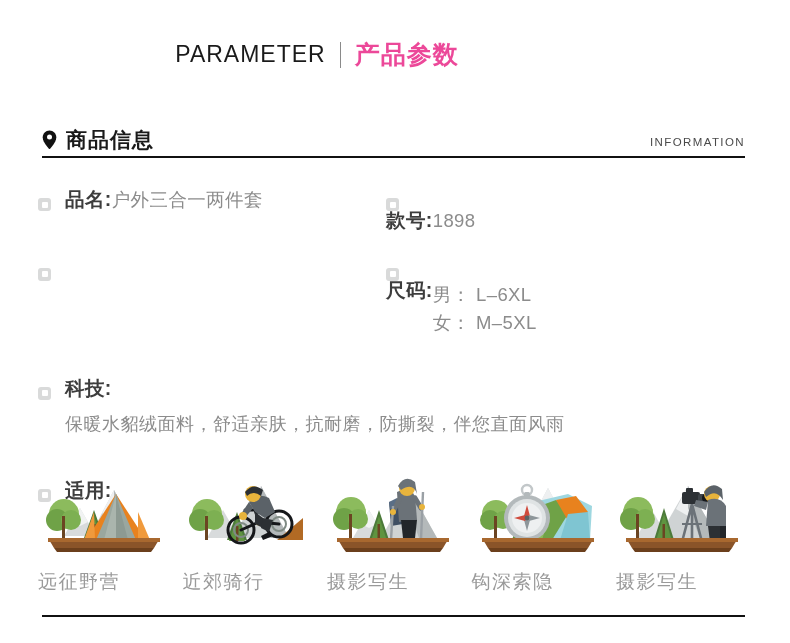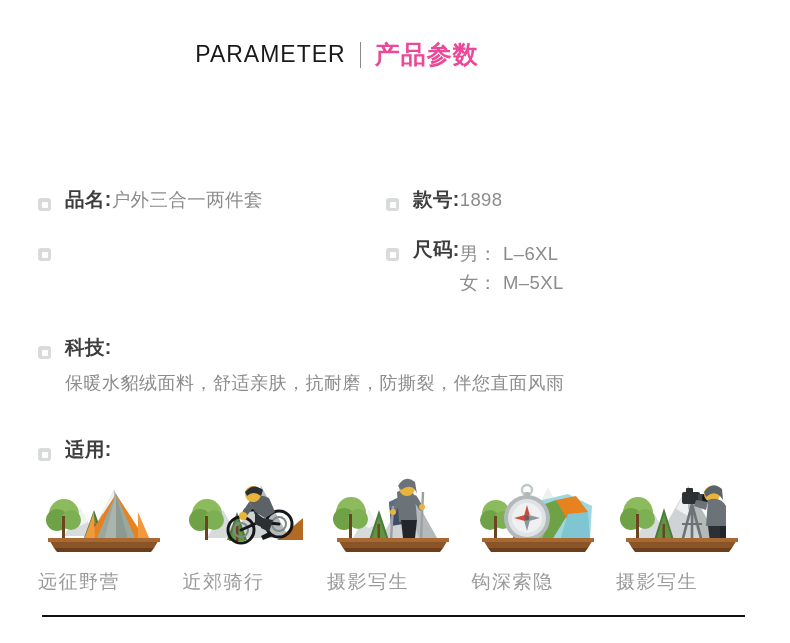--- a/index.html
+++ b/index.html
@@ -22,21 +22,20 @@
   
   .title-bar {
     position: absolute;
     top: 38px;
     left: 0;
     width: 634px;
     display: flex;
     align-items: center;
     justify-content: center;
     gap: 14px;
-    margin-left: 20px;
   }
   .title-en {
     font-size: 23px;
     letter-spacing: 1.0px;
     color: #1a1a1a;
     font-weight: 400;
   }
   .title-sep {
     display: inline-block;
     width: 1px;
@@ -90,21 +89,21 @@
     top: 190px;
     left: 38px;
     width: 714px;
   }
   .spec-row {
     display: flex;
     width: 100%;
   }
   .spec-col { display: flex; align-items: flex-start; }
   .spec-col.left  { width: 348px; }
-  .spec-col.right { width: 366px; }
+  .spec-col.right { width: 366px; flex-direction: column; }
 
   .bullet {
     width: 13px;
     height: 13px;
     border-radius: 3px;
     background: #d9dada;
     position: relative;
     flex: 0 0 auto;
     margin-top: 8px;
     margin-right: 14px;
@@ -184,20 +183,32 @@
 <body>
 
 <div class="page">
 
   <div class="title-bar">
     <span class="title-en">PARAMETER</span>
     <span class="title-sep"></span>
     <span class="title-cn">产品参数</span>
   </div>
 
+  <div class="section-head">
+    <div class="section-head-left">
+      <span>
+        <svg class="pin-icon" viewBox="0 0 15 19" xmlns="http://www.w3.org/2000/svg">
+          <path d="M7.5 0.4C3.7 0.4 0.7 3.4 0.7 7.2c0 5 6 11.3 6.3 11.6 0.3 0.3 0.7 0.3 1 0 0.3-0.3 6.3-6.6 6.3-11.6C14.3 3.4 11.3 0.4 7.5 0.4z" fill="#111111"></path>
+          <circle cx="7.5" cy="7.1" r="2.5" fill="#ffffff"></circle>
+        </svg>
+      </span>
+      <span class="section-title-cn">商品信息</span>
+    </div>
+    <span class="section-title-en">INFORMATION</span>
+  </div>
 
   <div class="specs">
 
     <div class="spec-row">
       <div class="spec-col left">
         <span class="bullet"></span>
         <span class="spec-text">
           <span class="spec-label">品名:</span><span class="spec-value">户外三合一两件套</span>
         </span>
       </div>

